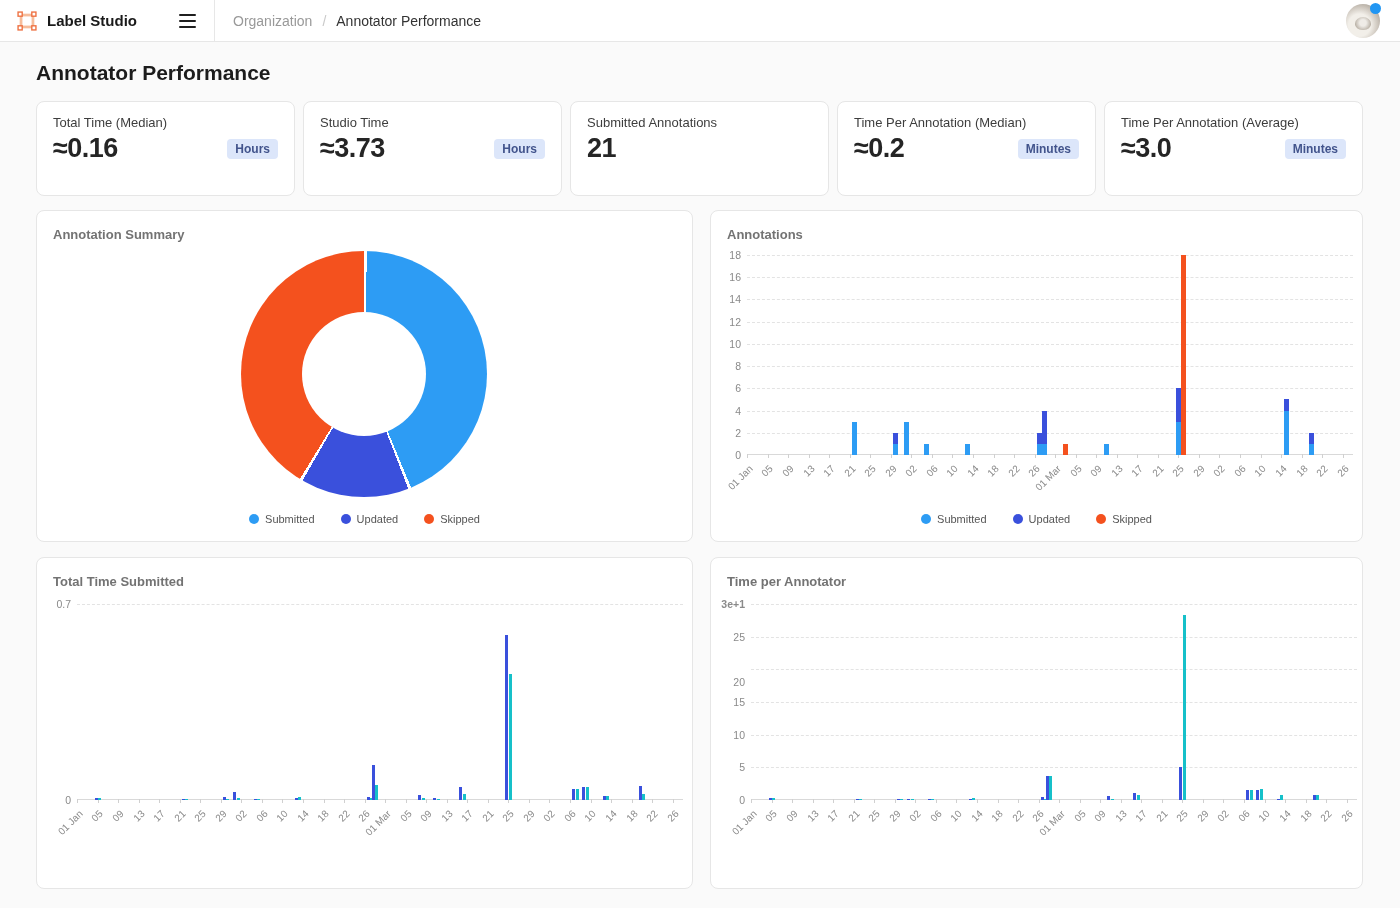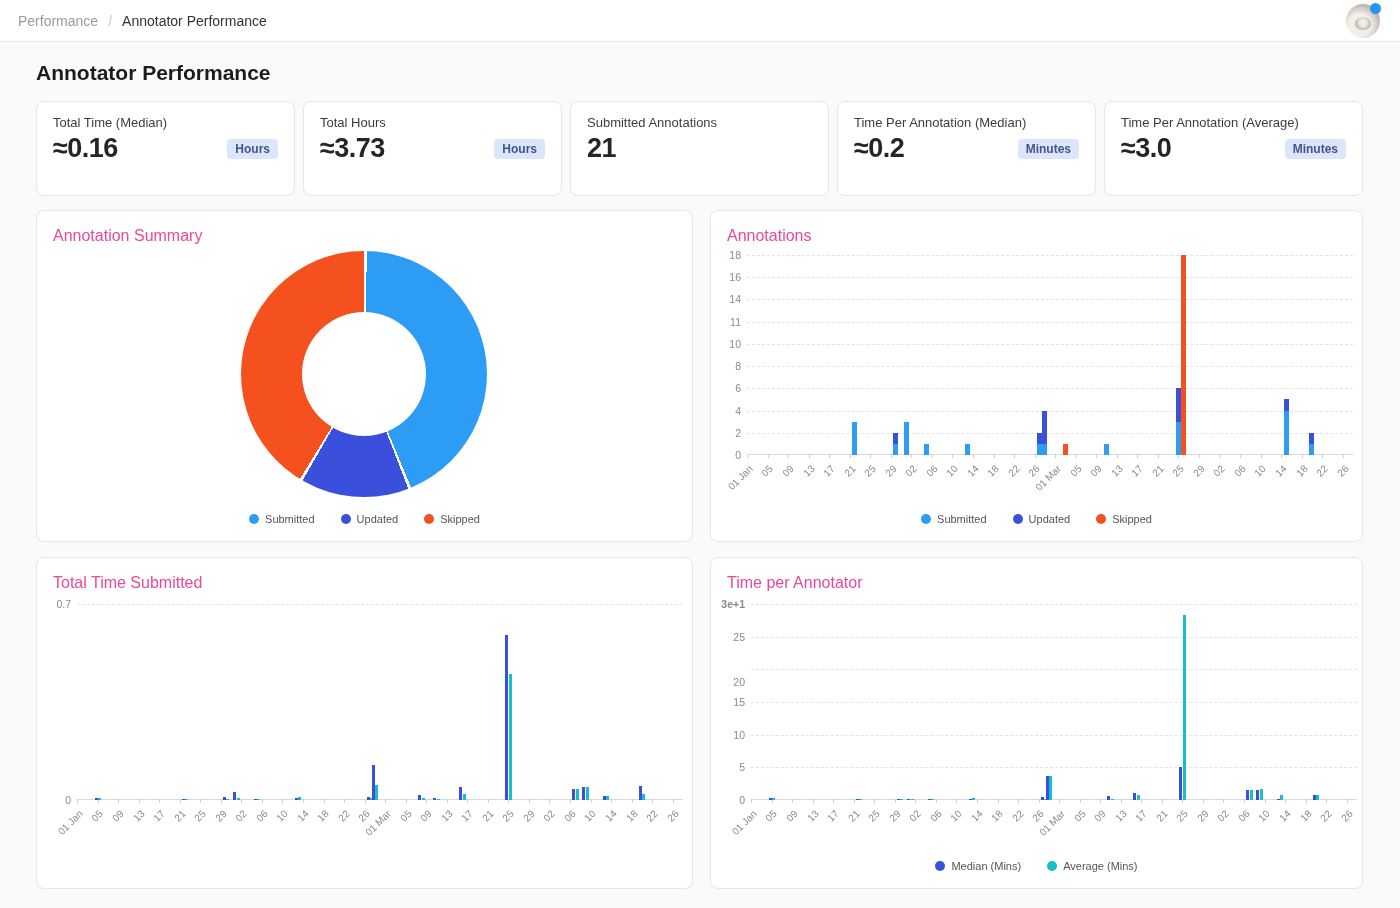--- a/index.html
+++ b/index.html
@@ -39,21 +39,21 @@
   .stat-label { font-size:13px; color:#3d3d3d; margin-bottom:3px; }
   .stat-row { display:flex; align-items:center; justify-content:space-between; }
   .stat-value { font-size:27px; font-weight:700; color:#252525; letter-spacing:-.5px; }
   .unit-badge { background:#dce6fa; color:#42548c; font-size:12px; font-weight:700;
     padding:3px 8px; border-radius:4px; }
 
   
   .chart-grid { display:grid; grid-template-columns:657px 653px; gap:15px 17px; margin-top:14px; }
   .chart-card { position:relative; background:#fff; border:1px solid #e6e6e6; border-radius:8px;
     height:332px; }
-  .chart-title { position:absolute; left:16px; top:16px; font-size:16px; font-weight:400; color:#ec4899; }
+  .chart-title { position:absolute; left:16px; top:16px; font-size:13px; font-weight:700; color:#737373; }
 
   .chart-plot { position:absolute; border-bottom:1px solid #d9d9d9; }
   .grid { position:absolute; left:0; right:0; height:0; border-top:1px dashed #e3e3e3; }
   .ylab { position:absolute; left:-38px; width:32px; text-align:right; font-size:10.5px; color:#8a8a8a; }
   .xtick { position:absolute; top:100%; width:1px; height:4px; background:#d0d0d0; }
   .xlabwrap { position:absolute; width:0; height:0; }
   .xlabwrap .xlab { position:absolute; right:0; top:0; white-space:nowrap; font-size:10px; color:#8a8a8a;
     transform:rotate(-45deg); transform-origin:100% 0; }
   .bar { position:absolute; }
 
@@ -66,22 +66,44 @@
   .legend { position:absolute; left:0; right:0; bottom:16px; display:flex; justify-content:center;
     gap:26px; }
   .legend-item { display:flex; align-items:center; gap:6px; cursor:pointer; }
   .legend-item .dot { width:10px; height:10px; border-radius:50%; }
   .legend-item .ltext { font-size:11px; color:#555; }
 </style>
 </head>
 <body>
 
 <header class="topbar">
+  <div class="brand">
+    <svg class="logo" viewBox="0 0 24 24">
+      <rect x="4" y="4" width="16" height="16" fill="#f6bd9b"></rect>
+      <rect x="7" y="7" width="10" height="10" fill="#ffffff"></rect>
+      <rect x="1.5" y="1.5" width="6" height="6" fill="#ee7041"></rect>
+      <rect x="16.5" y="1.5" width="6" height="6" fill="#ee7041"></rect>
+      <rect x="1.5" y="16.5" width="6" height="6" fill="#ee7041"></rect>
+      <rect x="16.5" y="16.5" width="6" height="6" fill="#ee7041"></rect>
+      <rect x="3" y="3" width="3" height="3" fill="#fff"></rect>
+      <rect x="18" y="3" width="3" height="3" fill="#fff"></rect>
+      <rect x="3" y="18" width="3" height="3" fill="#fff"></rect>
+      <rect x="18" y="18" width="3" height="3" fill="#fff"></rect>
+    </svg>
+    <span class="brand-name">Label Studio</span>
+    <button class="hamburger">
+      <span style="display:flex;flex-direction:column;gap:4px;">
+          <i></i>
+          <i></i>
+          <i></i>
+        </span>
+    </button>
+  </div>
   <nav class="breadcrumb">
-    <span class="bc-parent">Performance</span>
+    <span class="bc-parent">Organization</span>
     <span class="bc-sep">/</span>
     <span class="bc-current">Annotator Performance</span>
   </nav>
   <div class="avatar-wrap">
     <div class="avatar"></div>
     <span class="status-dot"></span>
   </div>
 </header>
 
 <main class="content">
@@ -89,21 +111,21 @@
 
   <section class="stat-cards">
       <div class="stat-card">
         <div class="stat-label">Total Time (Median)</div>
         <div class="stat-row">
           <div class="stat-value">≈0.16</div>
           <span class="unit-badge">Hours</span>
         </div>
       </div>
       <div class="stat-card">
-        <div class="stat-label">Total Hours</div>
+        <div class="stat-label">Studio Time</div>
         <div class="stat-row">
           <div class="stat-value">≈3.73</div>
           <span class="unit-badge">Hours</span>
         </div>
       </div>
       <div class="stat-card">
         <div class="stat-label">Submitted Annotations</div>
         <div class="stat-row">
           <div class="stat-value">21</div>
         </div>
@@ -148,21 +170,21 @@
     <div class="chart-card" id="chart1">
       <span class="chart-title">Annotations</span>
     <div class="chart-plot" style="left: 36px; top: 44px; width: 606px; height: 200px;">
           <div class="grid" style="top: 0px;"></div>
           <span class="ylab" style="top: -6px;">18</span>
           <div class="grid" style="top: 22.2222px;"></div>
           <span class="ylab" style="top: 16.2222px;">16</span>
           <div class="grid" style="top: 44.4444px;"></div>
           <span class="ylab" style="top: 38.4444px;">14</span>
           <div class="grid" style="top: 66.6667px;"></div>
-          <span class="ylab" style="top: 60.6667px;">11</span>
+          <span class="ylab" style="top: 60.6667px;">12</span>
           <div class="grid" style="top: 88.8889px;"></div>
           <span class="ylab" style="top: 82.8889px;">10</span>
           <div class="grid" style="top: 111.111px;"></div>
           <span class="ylab" style="top: 105.111px;">8</span>
           <div class="grid" style="top: 133.333px;"></div>
           <span class="ylab" style="top: 127.333px;">6</span>
           <div class="grid" style="top: 155.556px;"></div>
           <span class="ylab" style="top: 149.556px;">4</span>
           <div class="grid" style="top: 177.778px;"></div>
           <span class="ylab" style="top: 171.778px;">2</span>
@@ -642,25 +664,15 @@
           <div class="bar" style="left: 431.89px; top: 11.1067px; height: 184.893px; width: 3px; background: rgb(22, 192, 201);"></div>
           <div class="bar" style="left: 495.153px; top: 186.2px; height: 9.8px; width: 3px; background: rgb(58, 80, 220);"></div>
           <div class="bar" style="left: 498.653px; top: 186.2px; height: 9.8px; width: 3px; background: rgb(22, 192, 201);"></div>
           <div class="bar" style="left: 505.424px; top: 185.547px; height: 10.4533px; width: 3px; background: rgb(58, 80, 220);"></div>
           <div class="bar" style="left: 508.924px; top: 184.893px; height: 11.1067px; width: 3px; background: rgb(22, 192, 201);"></div>
           <div class="bar" style="left: 525.966px; top: 195.347px; height: 1px; width: 3px; background: rgb(58, 80, 220);"></div>
           <div class="bar" style="left: 529.466px; top: 191.427px; height: 4.57333px; width: 3px; background: rgb(22, 192, 201);"></div>
           <div class="bar" style="left: 561.915px; top: 190.773px; height: 5.22667px; width: 3px; background: rgb(58, 80, 220);"></div>
           <div class="bar" style="left: 565.415px; top: 190.773px; height: 5.22667px; width: 3px; background: rgb(22, 192, 201);"></div>
         </div>
-        <div class="legend">
-          <span class="legend-item">
-            <span class="dot" style="background: rgb(58, 80, 220);"></span>
-            <span class="ltext">Median (Mins)</span>
-          </span>
-          <span class="legend-item">
-            <span class="dot" style="background: rgb(22, 192, 201);"></span>
-            <span class="ltext">Average (Mins)</span>
-          </span>
-        </div>
       </div>
   </section>
 </main>
 
 </body></html>

